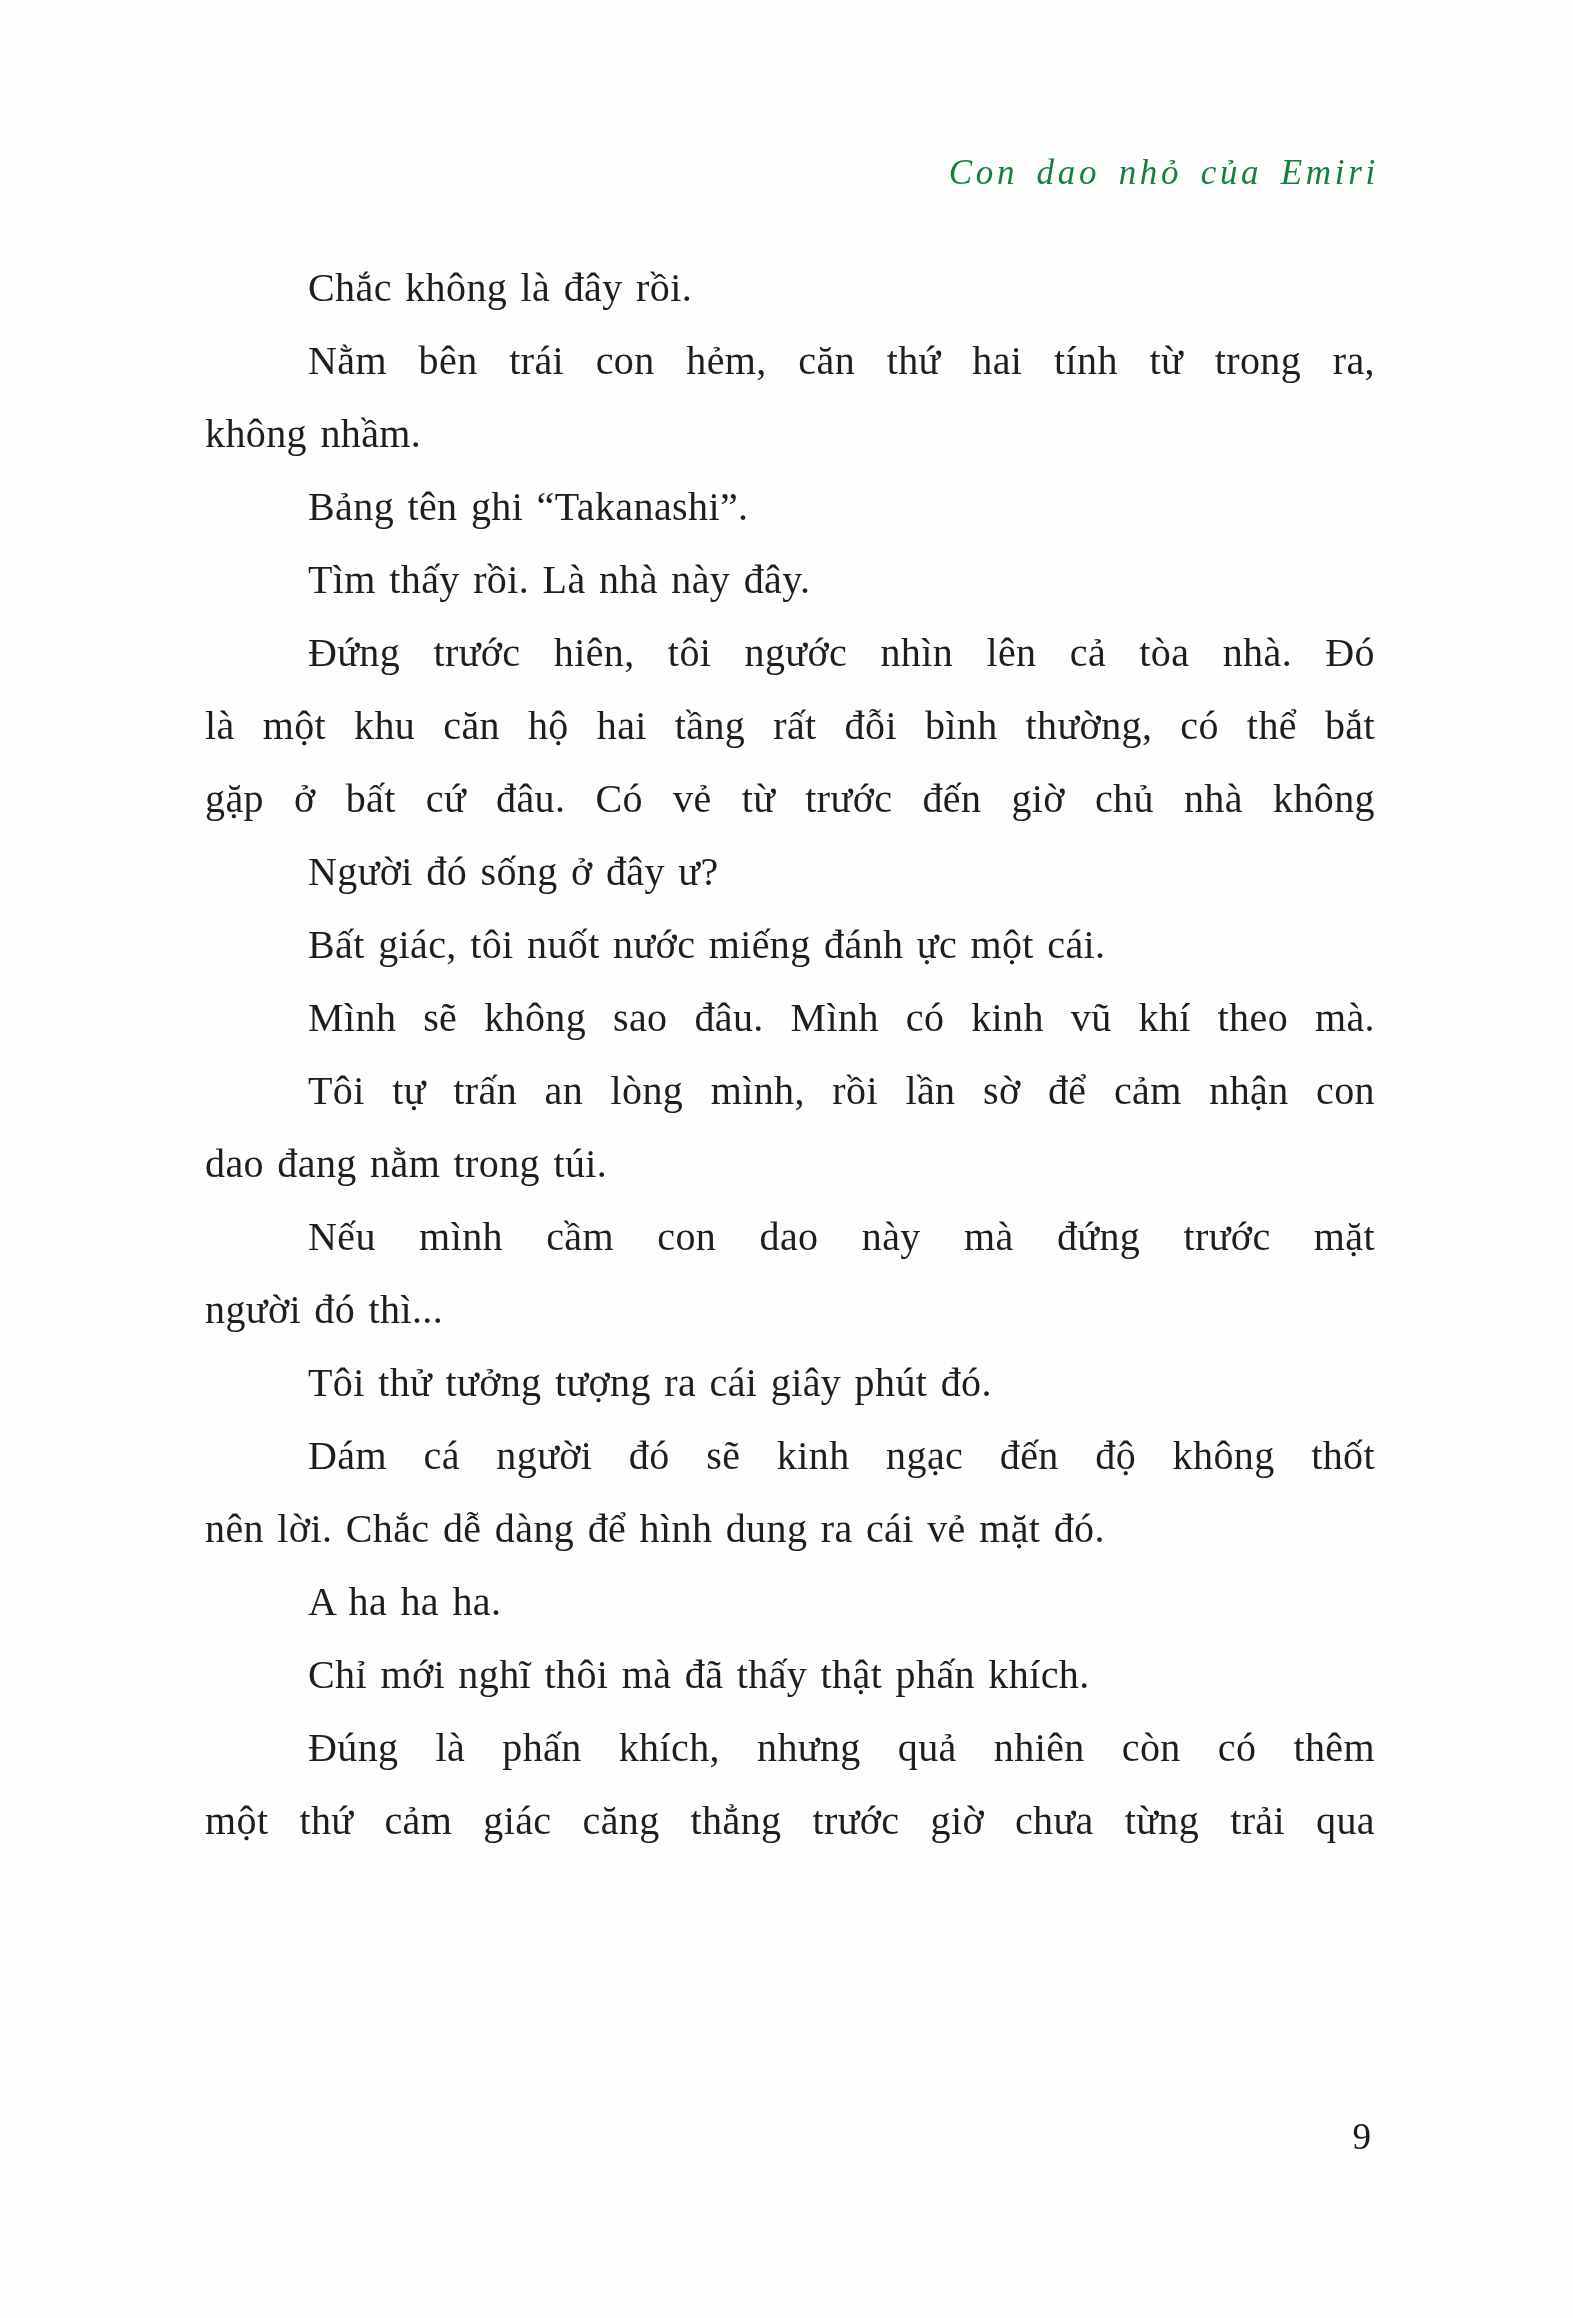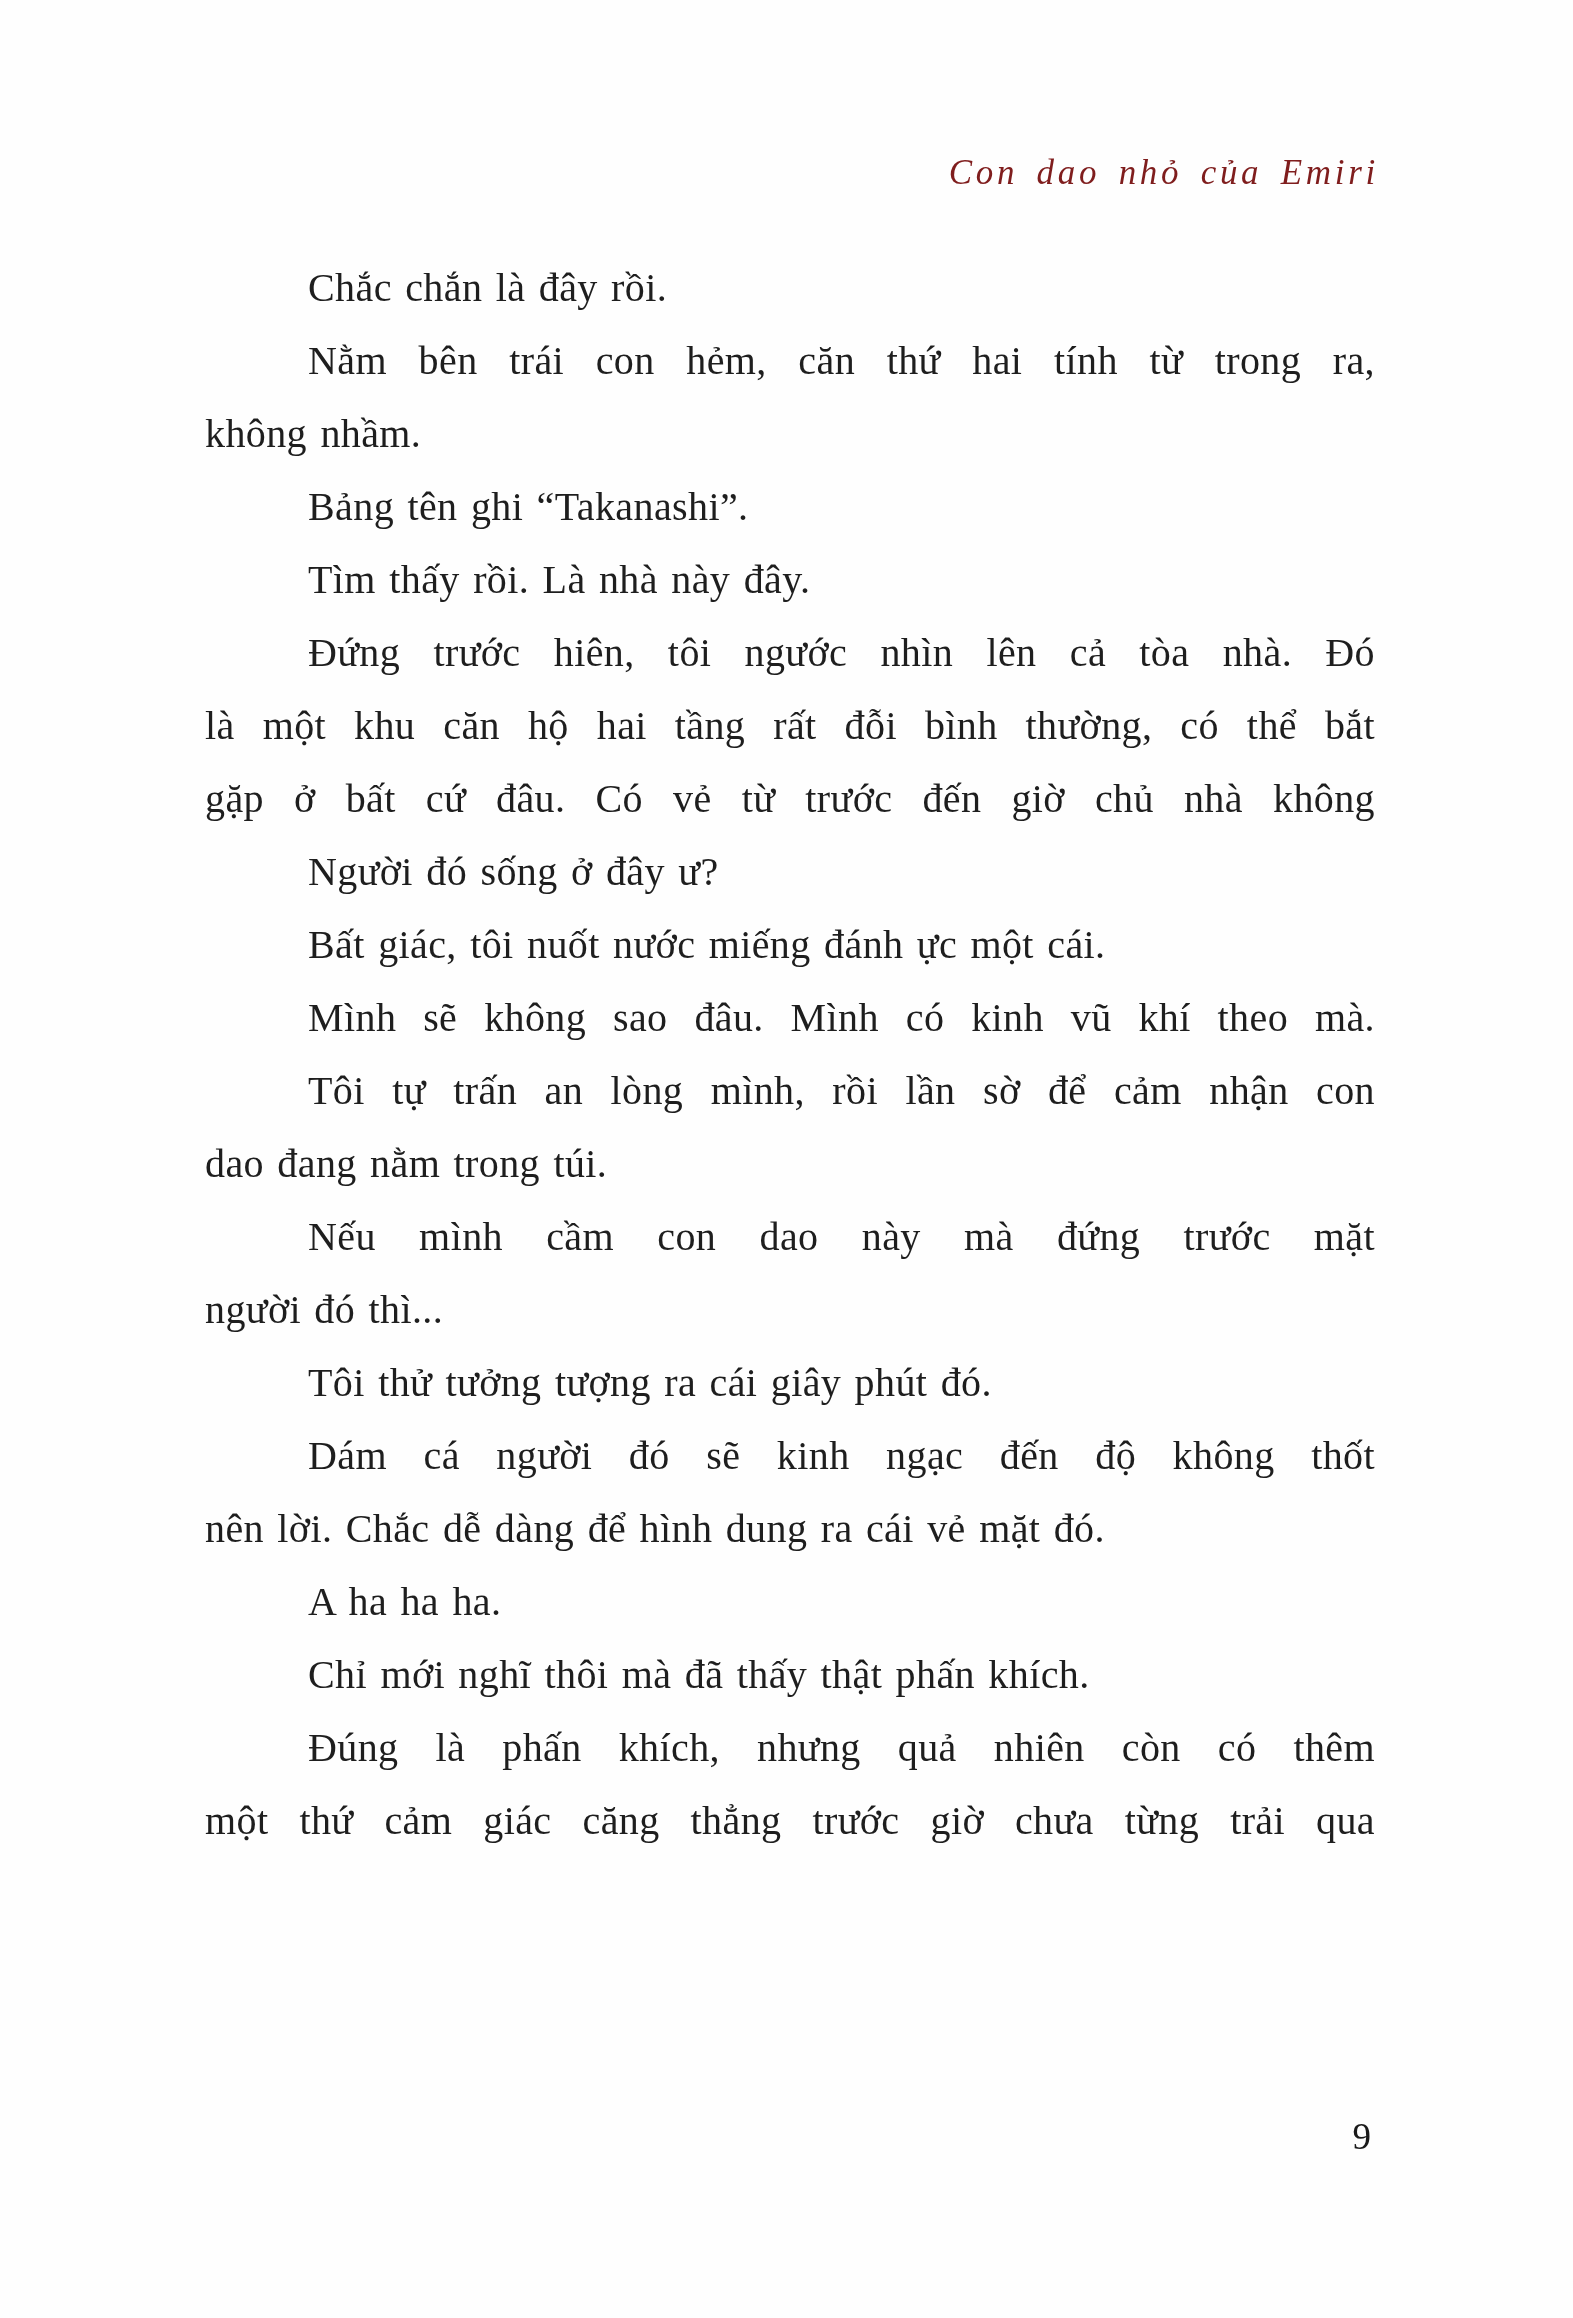--- a/index.html
+++ b/index.html
@@ -19,21 +19,21 @@
   .running-header {
     position: absolute;
     top: 153px;
     left: 205px;
     right: 194px;
     text-align: right;
     font-style: italic;
     font-size: 35px;
     letter-spacing: 3.7px;
     word-spacing: 6px;
-    color: #7f1d1d;
+    color: #15803d;
     white-space: nowrap;
   }
   .text-block {
     position: absolute;
     top: 251px;
     left: 205px;
     right: 198px;
   }
   .line {
     height: 73px;
@@ -61,21 +61,21 @@
     color: #1a1a1a;
   }
 </style>
 </head>
 <body>
 
 <div class="page">
   <div class="running-header">Con dao nhỏ của Emiri</div>
 
   <div class="text-block">
-      <div class="line indent">Chắc chắn là đây rồi.</div>
+      <div class="line indent">Chắc không là đây rồi.</div>
       <div class="line indent justify">Nằm bên trái con hẻm, căn thứ hai tính từ trong ra,</div>
       <div class="line">không nhầm.</div>
       <div class="line indent">Bảng tên ghi “Takanashi”.</div>
       <div class="line indent">Tìm thấy rồi. Là nhà này đây.</div>
       <div class="line indent justify">Đứng trước hiên, tôi ngước nhìn lên cả tòa nhà. Đó</div>
       <div class="line justify">là một khu căn hộ hai tầng rất đỗi bình thường, có thể bắt</div>
       <div class="line justify">gặp ở bất cứ đâu. Có vẻ từ trước đến giờ chủ nhà không</div>
       <div class="line indent">Người đó sống ở đây ư?</div>
       <div class="line indent">Bất giác, tôi nuốt nước miếng đánh ực một cái.</div>
       <div class="line indent justify">Mình sẽ không sao đâu. Mình có kinh vũ khí theo mà.</div>

